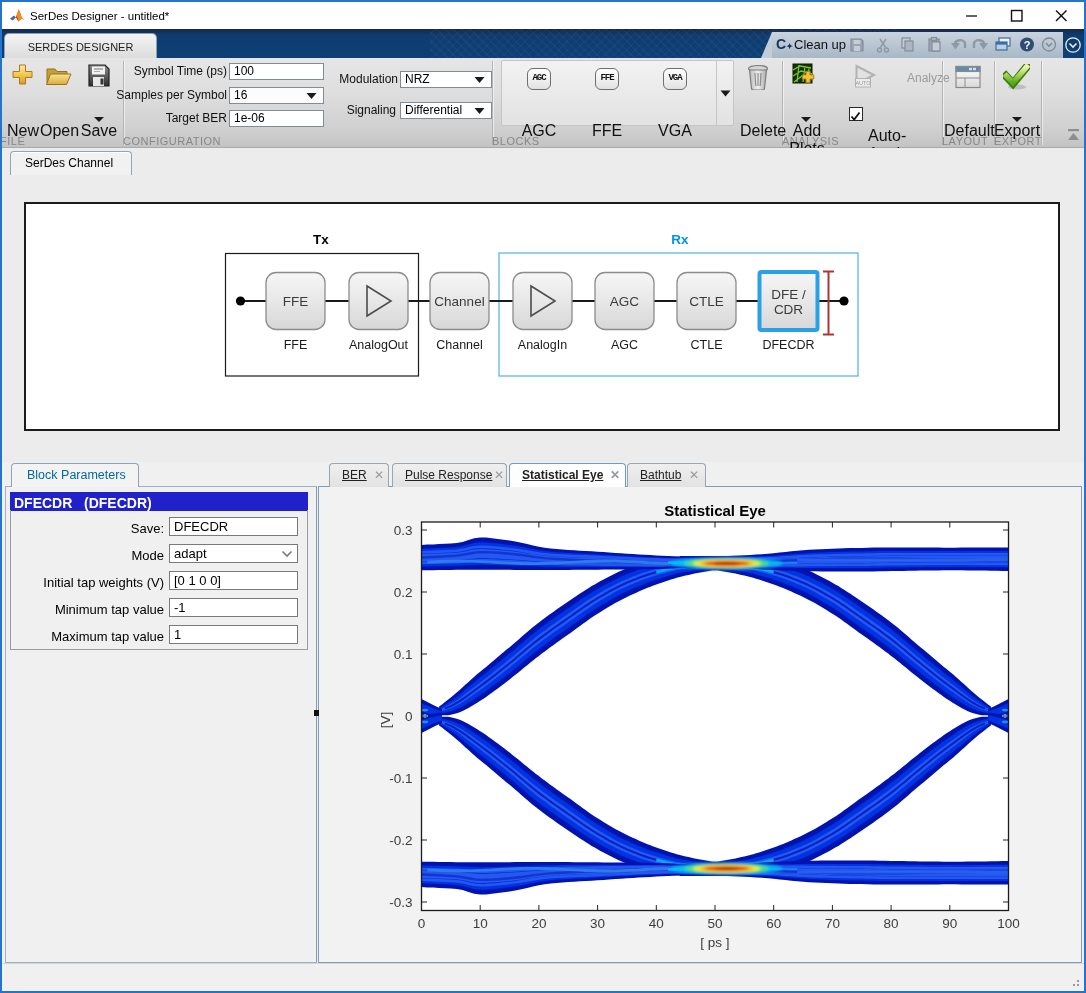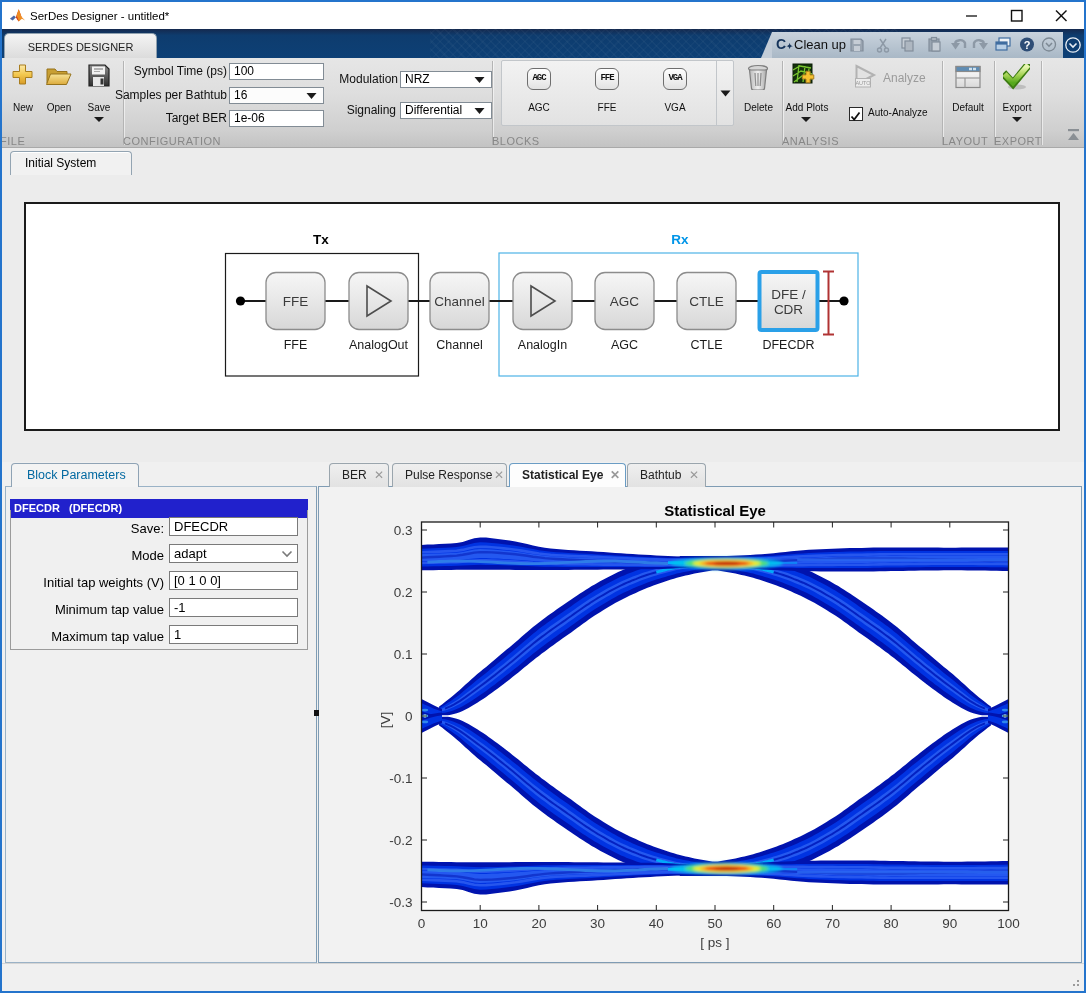--- a/index.html
+++ b/index.html
@@ -25,46 +25,46 @@
 #sdtab span { position:absolute; left:0; right:0; top:7px; text-align:center; font-size:11px; color:#222; }
 #qab { position:absolute; left:772px; top:3px; width:291px; height:26px; background:linear-gradient(#c9d3dd,#a9b8c6); }
 #qab:before { content:""; position:absolute; left:-11px; top:0; width:0; height:0; border-right:11px solid #c3cdd8; border-top:26px solid transparent; }
 #qab .txt { position:absolute; top:5px; font-size:13px; color:#101010; }
 #qab .cicon { position:absolute; left:4px; top:4px; font-size:14px; font-weight:bold; color:#14335a; }
 
 
 #ribbon { position:absolute; left:0; top:58px; width:1086px; height:90px; background:linear-gradient(#e6e6e6 0%,#dedede 40%,#cfcfcf 82%,#c3c3c3 100%); border-bottom:1px solid #a9a9a9; }
 .seclabel { position:absolute; top:77px; font-size:11px; color:#878787; letter-spacing:0.5px; }
 .vsep { position:absolute; top:3px; height:84px; width:1px; background:#b4b4b4; box-shadow:1px 0 0 rgba(255,255,255,0.55); }
-.btnlabel { position:absolute; font-size:10px; color:#101010; text-align:center; }
-.graylabel { position:absolute; font-size:12px; color:#9b9b9b; text-align:center; }
+.btnlabel { position:absolute; font-size:16px; color:#101010; text-align:center;margin-top:20px; }
+.graylabel { position:absolute; font-size:12px; color:#9b9b9b; text-align:center;margin-left:24px; }
 .ribinput { position:absolute; height:17px; background:#fff; border:1px solid #828c95; font-size:12px; padding:0 0 0 4px; color:#000; line-height:15px; }
 .riblab { position:absolute; font-size:12px; color:#101010; text-align:right; }
 .droparrow { position:absolute; width:0; height:0; border-left:5px solid transparent; border-right:5px solid transparent; border-top:5px solid #1a1a1a; }
 
 
 #docarea { position:absolute; left:2px; top:148px; width:1082px; height:314px; background:#ececec; }
 #systab { position:absolute; left:8px; top:3px; width:122px; height:24px; background:#f1f1f1; border:1px solid #93a4b2; border-bottom:none; border-radius:4px 4px 0 0; box-shadow:inset 0 1px 0 #fff; }
 #systab span { position:absolute; left:14px; top:4px; font-size:12px; color:#000; }
 #canvas { position:absolute; left:22px; top:54px; width:1036px; height:229px; background:#ffffff; border:2px solid #1b1b1b; }
 
 
 #leftpanel { position:absolute; left:2px; top:462px; width:316px; height:501px; }
 #lp-tab { position:absolute; left:9px; top:1px; width:128px; height:24px; background:#f3f3f3; border:1px solid #8fa3b5; border-bottom:none; border-radius:4px 4px 0 0; z-index:2; }
 #lp-tab span { position:absolute; left:15px; top:4px; font-size:12.5px; color:#0369a1; }
 #lp-body { position:absolute; left:3px; top:24px; width:312px; height:477px; border:1px solid #9ab2c6; border-right:1px solid #7f9cb4; background:#f0f0f0; }
-#lp-header { position:absolute; left:4px; top:12px; width:298px; height:19px; background:#2121cc; color:#fff; font-size:11px; font-weight:bold; padding:3px 0 0 4px; }
+#lp-header { position:absolute; left:4px; top:5px; width:298px; height:19px; background:#2121cc; color:#fff; font-size:14px; font-weight:bold; padding:3px 0 0 4px; }
 #lp-box { position:absolute; left:4px; top:23px; width:298px; height:140px; border:1px solid #9b9b9b; border-top:none; }
 .fl { position:absolute; font-size:13px; color:#000; text-align:right; width:155px; left:3px; }
 .fi { position:absolute; left:163px; width:129px; height:19px; background:#fff; border:1px solid #7a7a7a; font-size:13px; padding:1px 0 0 4px; color:#000; }
 
 #rightpanel { position:absolute; left:318px; top:462px; width:765px; height:501px; }
 #rp-body { position:absolute; left:0px; top:24px; width:764px; height:477px; border:1px solid #7f9cb4; background:#f2f2f2; }
 .ptab { position:absolute; top:1px; height:24px; background:linear-gradient(#efefef,#e2e2e2); border:1px solid #9aa5ad; border-bottom:none; border-radius:4px 4px 0 0; font-size:12px; color:#222; z-index:2; }
-.ptab .tx { position:absolute; left:12px; top:4px; white-space:nowrap; }
+.ptab .tx { position:absolute; left:12px; top:4px; white-space:nowrap;text-decoration:underline; }
 .ptab .x { position:absolute; top:4px; color:#999; font-size:12px; }
 #ptab-active { background:#fdfdfd; font-weight:bold; border-color:#6a9cc4; }
 #splitdot { position:absolute; left:314px; top:710px; width:5px; height:6px; background:#111; }
 #statusbar { position:absolute; left:2px; top:963px; width:1082px; height:28px; background:#f0f0f0; border-top:1px solid #d5d5d5; }
 #botborder { position:absolute; left:0; top:991px; width:1086px; height:2px; background:#2474cc; }
 #grip { position:absolute; right:3px; bottom:3px; width:12px; height:12px;
  background:radial-gradient(circle at 1px 1px,#9a9a9a 1px,transparent 1.2px);
  background-size:4px 4px; clip-path:polygon(100% 0,100% 100%,0 100%); }
 </style>
 </head>
@@ -190,21 +190,21 @@
  <line x1="7" y1="7.5" x2="13" y2="7.5" stroke="#aaa" stroke-width="1"></line>
  <rect x="6" y="13" width="11" height="9" fill="#e8e8e8"></rect>
  <rect x="13.5" y="14.5" width="3" height="6" fill="#333"></rect>
 </svg>
 <div class="btnlabel" style="left:6px;top:44px;width:34px">New</div>
 <div class="btnlabel" style="left:40px;top:44px;width:38px">Open</div>
 <div class="btnlabel" style="left:80px;top:44px;width:38px">Save</div>
 <div class="droparrow" style="left:94px;top:59px"></div>
 
 <div class="riblab" style="left:97px;top:6px;width:130px">Symbol Time (ps)</div>
-<div class="riblab" style="left:97px;top:30px;width:130px">Samples per Bathtub</div>
+<div class="riblab" style="left:97px;top:30px;width:130px">Samples per Symbol</div>
 <div class="riblab" style="left:97px;top:53px;width:130px">Target BER</div>
 <div class="ribinput" style="left:229px;top:5px;width:95px">100</div>
 <div class="ribinput" style="left:229px;top:29px;width:95px;background:#fcfcfc">16
   <svg class="abs" style="right:6px;top:4px" width="11" height="8" viewBox="0 0 11 8">
           <polygon points="0.5,1 10.5,1 5.5,7" fill="#1a1a1a"></polygon>
         </svg>
 </div>
 <div class="ribinput" style="left:229px;top:52px;width:95px">1e-06</div>
 <div class="riblab" style="left:330px;top:14px;width:68px">Modulation</div>
 <div class="riblab" style="left:330px;top:45px;width:66px">Signaling</div>
@@ -297,21 +297,21 @@
 <div class="btnlabel" style="left:993px;top:44px;width:48px">Export</div>
 <div class="droparrow" style="left:1012px;top:59px"></div>
 <svg class="abs" style="left:1067px;top:71px" width="13" height="12" viewBox="0 0 13 12">
  <rect x="1" y="0" width="11" height="2.2" fill="#8a8f94"></rect>
  <polygon points="6.5,4 12,11 1,11" fill="#8a8f94"></polygon>
 </svg>
 
   </div>
   <div id="docarea">
     <div id="systab">
-        <span>Initial System</span>
+        <span>SerDes Channel</span>
       </div>
     <div id="canvas">
       <svg width="1032" height="225" viewBox="0 0 1032 225" style="position:absolute;left:0;top:0">
 <defs>
 <linearGradient id="blk" x1="0" y1="0" x2="0" y2="1">
  <stop offset="0" stop-color="#f6f6f6"></stop>
               <stop offset="0.45" stop-color="#e9e9e9"></stop>
               <stop offset="1" stop-color="#d7d7d7"></stop>
 </linearGradient>
 </defs>

